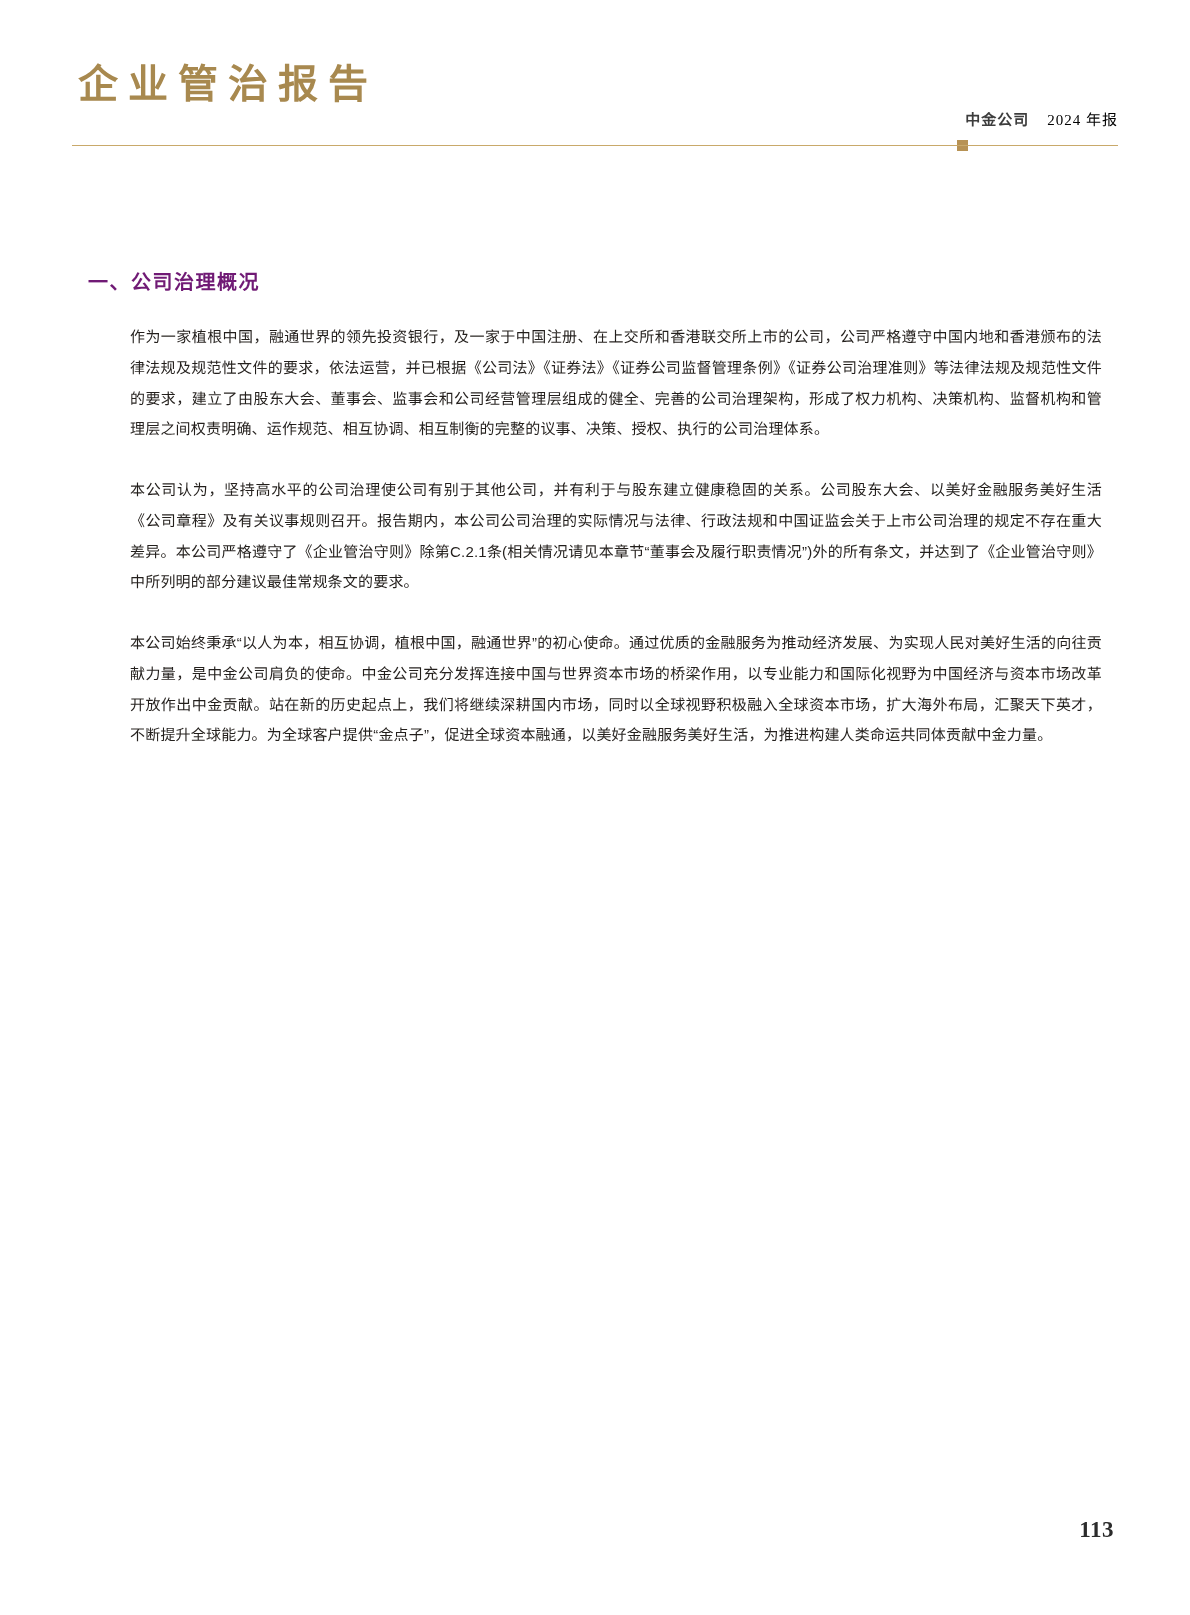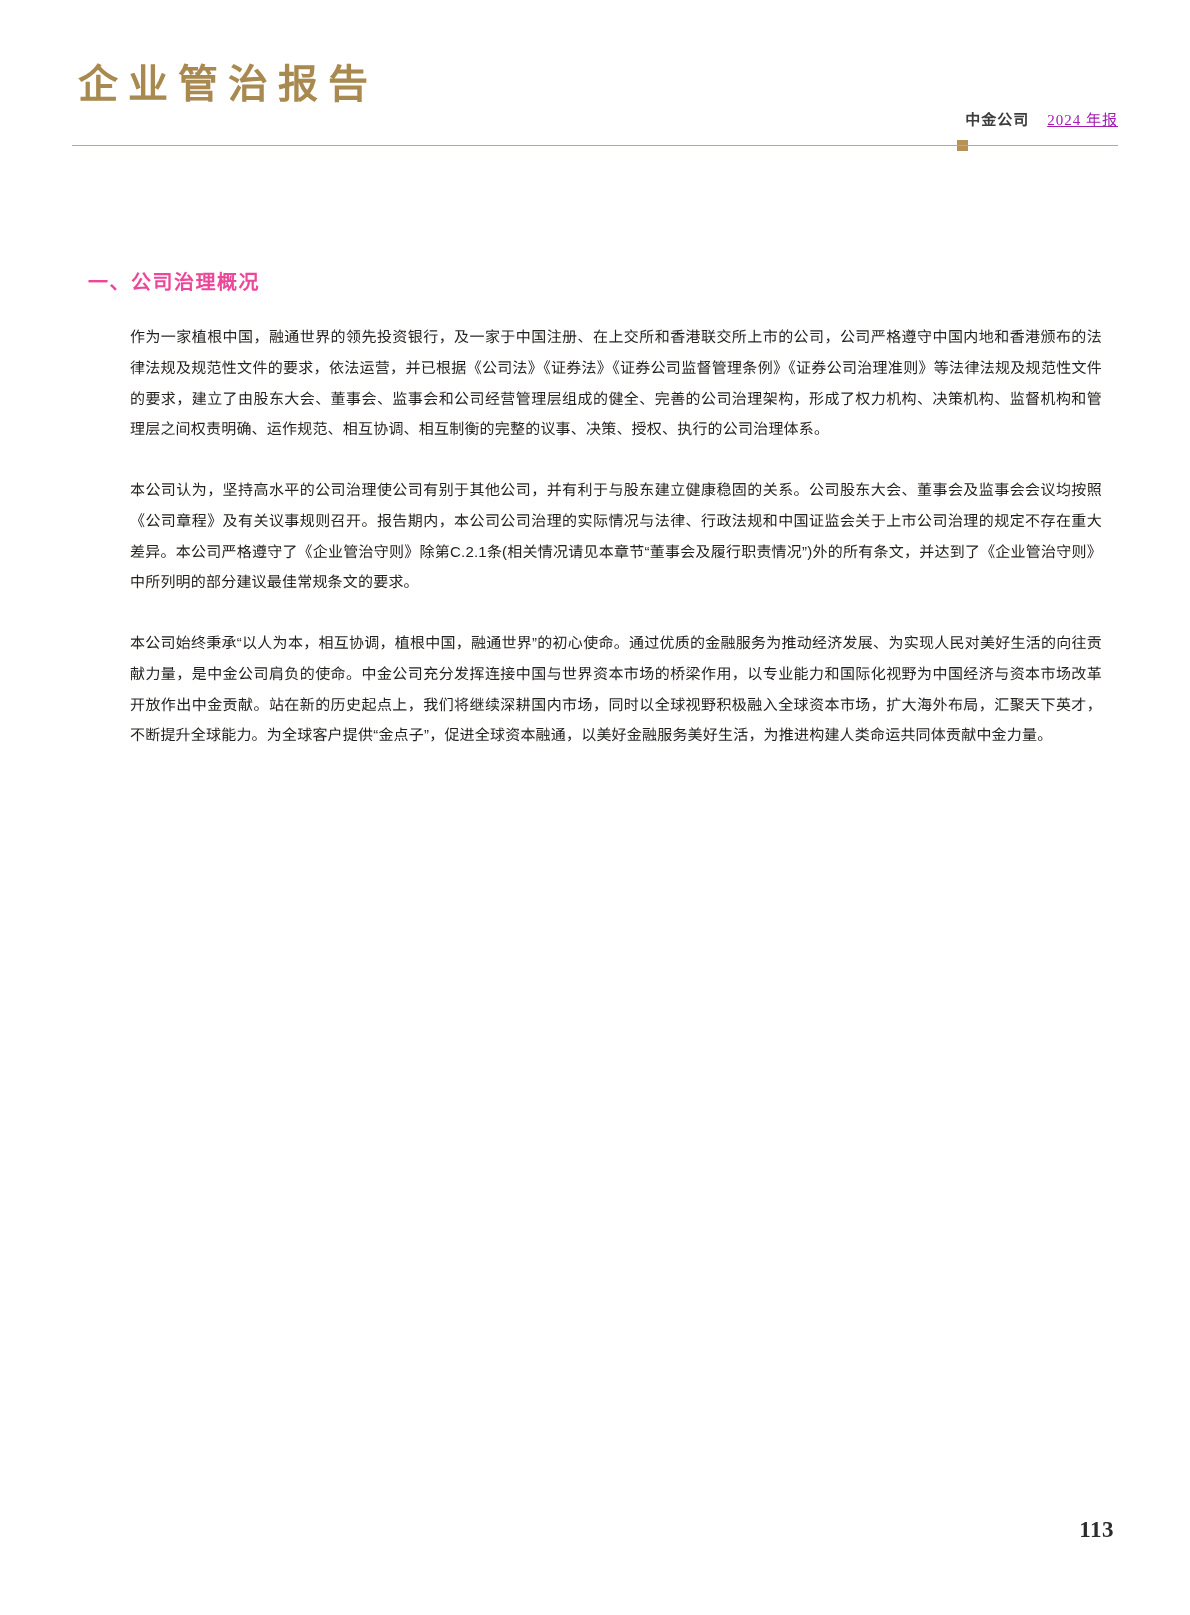--- a/index.html
+++ b/index.html
@@ -46,24 +46,23 @@
     color: #4c4c4c;
     font-size: 15px;
     white-space: nowrap;
   }
   .header-meta .meta-company {
     font-weight: 700;
     color: #3d3d3d;
     letter-spacing: 1px;
   }
   .header-meta .meta-report {
-    color: #a21caf;
+    color: #000000;
     letter-spacing: 1px;
     font-family: "Liberation Serif", "DejaVu Serif", serif;
-    text-decoration: underline;
   }
   .header-rule {
     position: absolute;
     left: 0;
     right: 0;
     top: 85px;
     height: 1px;
     background: #c9a96a;
   }
   .header-rule-tick {
@@ -76,21 +75,21 @@
   }
 
   
   .content {
     position: absolute;
     left: 88px;
     right: 88px;
     top: 268px;
   }
   .section-heading {
-    color: #ec4899;
+    color: #701a75;
     font-size: 20px;
     font-weight: 700;
     letter-spacing: 1.5px;
     margin: 0 0 26px 0;
     line-height: 1.4;
   }
   .body-block {
     margin: 0 0 30px 0;
     padding-left: 42px;
   }
@@ -132,21 +131,21 @@
     <div class="header-rule"></div>
   </div>
 
   <div class="content">
     <h2 class="section-heading">一、公司治理概况</h2>
 
     <div class="body-block">
       <p class="para">作为一家植根中国，融通世界的领先投资银行，及一家于中国注册、在上交所和香港联交所上市的公司，公司严格遵守中国内地和香港颁布的法律法规及规范性文件的要求，依法运营，并已根据《公司法》《证券法》《证券公司监督管理条例》《证券公司治理准则》等法律法规及规范性文件的要求，建立了由股东大会、董事会、监事会和公司经营管理层组成的健全、完善的公司治理架构，形成了权力机构、决策机构、监督机构和管理层之间权责明确、运作规范、相互协调、相互制衡的完整的议事、决策、授权、执行的公司治理体系。</p>
     </div>
     <div class="body-block">
-      <p class="para">本公司认为，坚持高水平的公司治理使公司有别于其他公司，并有利于与股东建立健康稳固的关系。公司股东大会、董事会及监事会会议均按照《公司章程》及有关议事规则召开。报告期内，本公司公司治理的实际情况与法律、行政法规和中国证监会关于上市公司治理的规定不存在重大差异。本公司严格遵守了《企业管治守则》除第C.2.1条(相关情况请见本章节“董事会及履行职责情况”)外的所有条文，并达到了《企业管治守则》中所列明的部分建议最佳常规条文的要求。</p>
+      <p class="para">本公司认为，坚持高水平的公司治理使公司有别于其他公司，并有利于与股东建立健康稳固的关系。公司股东大会、以美好金融服务美好生活《公司章程》及有关议事规则召开。报告期内，本公司公司治理的实际情况与法律、行政法规和中国证监会关于上市公司治理的规定不存在重大差异。本公司严格遵守了《企业管治守则》除第C.2.1条(相关情况请见本章节“董事会及履行职责情况”)外的所有条文，并达到了《企业管治守则》中所列明的部分建议最佳常规条文的要求。</p>
     </div>
     <div class="body-block">
       <p class="para">本公司始终秉承“以人为本，相互协调，植根中国，融通世界”的初心使命。通过优质的金融服务为推动经济发展、为实现人民对美好生活的向往贡献力量，是中金公司肩负的使命。中金公司充分发挥连接中国与世界资本市场的桥梁作用，以专业能力和国际化视野为中国经济与资本市场改革开放作出中金贡献。站在新的历史起点上，我们将继续深耕国内市场，同时以全球视野积极融入全球资本市场，扩大海外布局，汇聚天下英才，不断提升全球能力。为全球客户提供“金点子”，促进全球资本融通，以美好金融服务美好生活，为推进构建人类命运共同体贡献中金力量。</p>
     </div>
   </div>
 
   <div class="page-number">113</div>
 
 </div>
 

